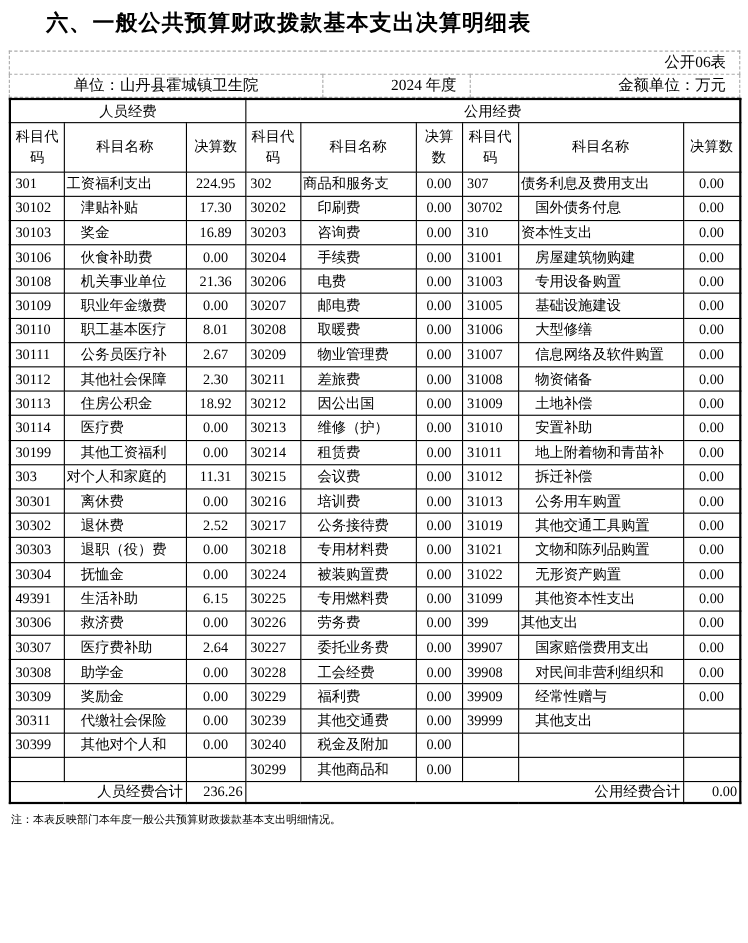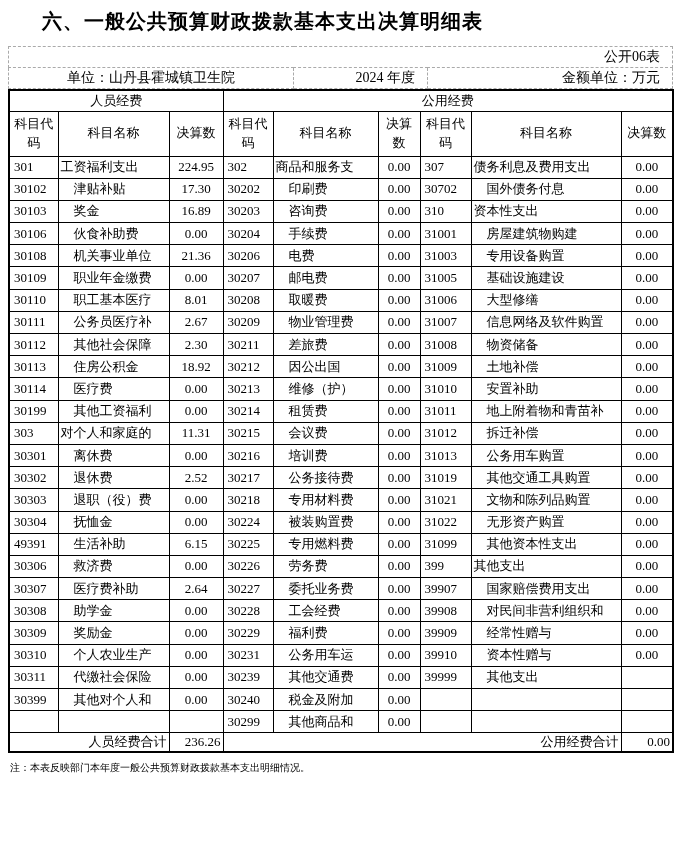--- a/index.html
+++ b/index.html
@@ -338,31 +338,20 @@
           <td class="name">　奖励金</td>
           <td class="val">0.00</td>
           <td class="code">30229</td>
           <td class="name">　福利费</td>
           <td class="val">0.00</td>
           <td class="code">39909</td>
           <td class="name">　经常性赠与</td>
           <td class="val">0.00</td>
         </tr>
         <tr>
-          <td class="code">30310</td>
-          <td class="name">　个人农业生产</td>
-          <td class="val">0.00</td>
-          <td class="code">30231</td>
-          <td class="name">　公务用车运</td>
-          <td class="val">0.00</td>
-          <td class="code">39910</td>
-          <td class="name">　资本性赠与</td>
-          <td class="val">0.00</td>
-        </tr>
-        <tr>
           <td class="code">30311</td>
           <td class="name">　代缴社会保险</td>
           <td class="val">0.00</td>
           <td class="code">30239</td>
           <td class="name">　其他交通费</td>
           <td class="val">0.00</td>
           <td class="code">39999</td>
           <td class="name">　其他支出</td>
           <td class="val"></td>
         </tr>

